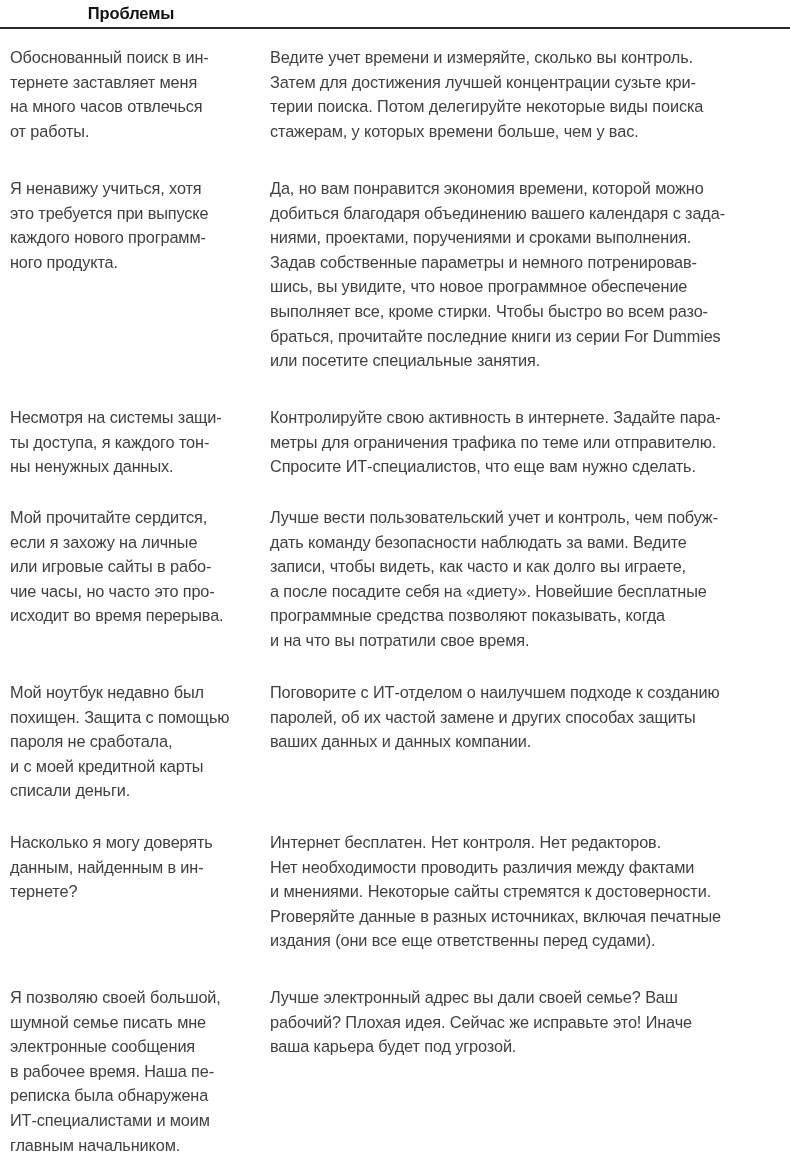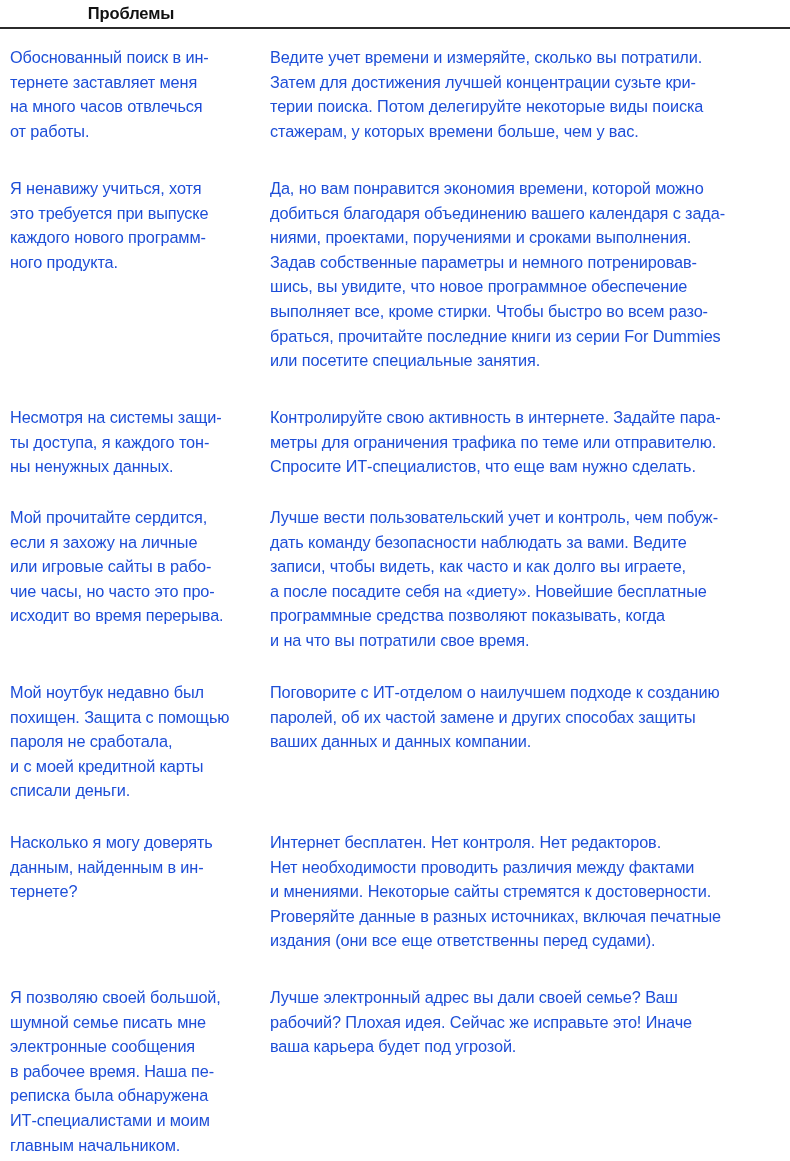--- a/index.html
+++ b/index.html
@@ -79,21 +79,21 @@
     width: 790px;
     display: block;
   }
 
   .cell {
     position: absolute;
     top: 0;
     font-size: 16.3px;
     line-height: 24.6px;
     letter-spacing: -0.12px;
-    color: #1d4ed8;
+    color: #404040;
     white-space: pre-line;
   }
   .cell-problem {
     left: 10px;
     width: 252px;
   }
   .cell-approach {
     left: 270px;
     width: 515px;
   }
@@ -108,21 +108,21 @@
   </div>
 
   <div class="header-rule"></div>
 
   <div class="table-body">
       <div class="row" style="top: 16px;">
         <div class="cell cell-problem">Обоснованный поиск в ин-
 тернете заставляет меня
 на много часов отвлечься
 от работы.</div>
-        <div class="cell cell-approach">Ведите учет времени и измеряйте, сколько вы потратили.
+        <div class="cell cell-approach">Ведите учет времени и измеряйте, сколько вы контроль.
 Затем для достижения лучшей концентрации сузьте кри-
 терии поиска. Потом делегируйте некоторые виды поиска
 стажерам, у которых времени больше, чем у вас.</div>
       </div>
       <div class="row" style="top: 147px;">
         <div class="cell cell-problem">Я ненавижу учиться, хотя
 это требуется при выпуске
 каждого нового программ-
 ного продукта.</div>
         <div class="cell cell-approach">Да, но вам понравится экономия времени, которой можно

